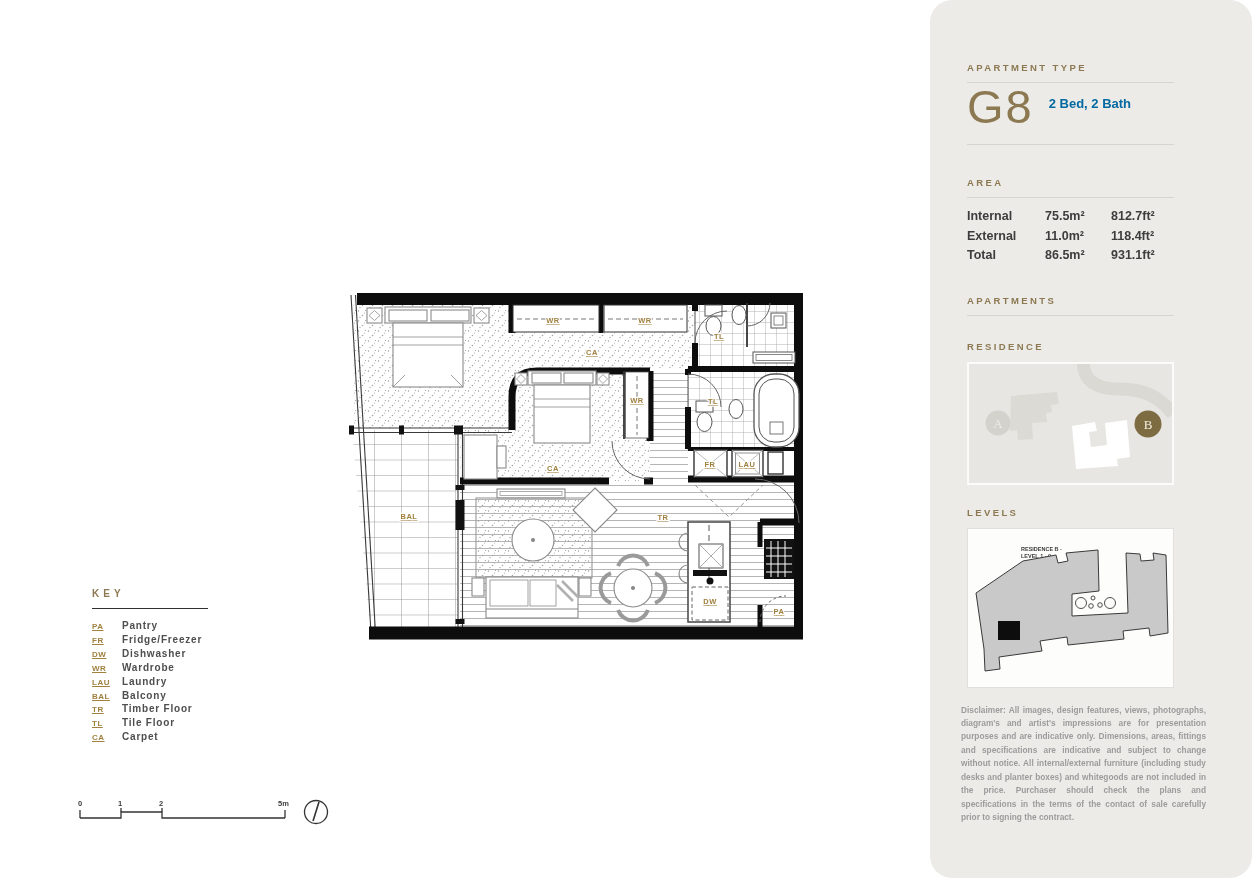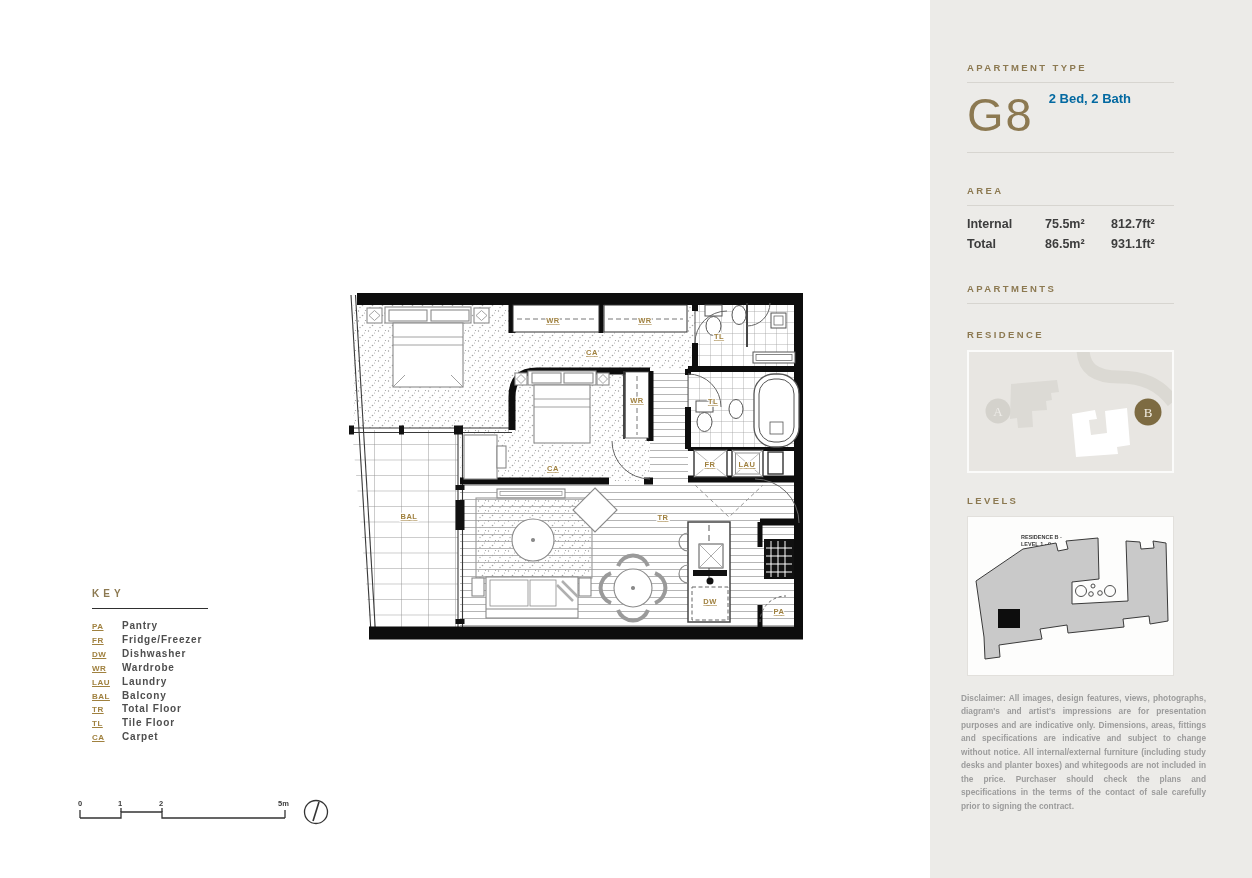--- a/index.html
+++ b/index.html
@@ -23,24 +23,24 @@
   
   .scalebar { position:absolute; left:78px; top:797px; }
 
   
   .floorplan { position:absolute; left:347px; top:289px; }
   .plan-label { font-family:"Liberation Sans",sans-serif; font-size:7.5px; font-weight:bold; letter-spacing:0.5px;
                 fill:#a0813f; text-anchor:middle; text-decoration:underline;
                 paint-order:stroke; stroke:rgba(255,255,255,0.85); stroke-width:2.5px; }
 
   
-  .sidebar { position:absolute; right:0; top:0; width:322px; height:878px; background:#ecebe8; padding:62px 36px 0 37px; }
+  .sidebar { position:absolute; right:0; top:0; width:322px; height:878px; background:#ecebe8; padding:62px 36px 0 37px;border-radius:22px; }
   .shead { font-size:9.5px; letter-spacing:2.4px; font-weight:bold; color:#8c7951; }
   .shr { border:none; border-top:1px solid #d7d5d0; width:207px; margin-top:9px; }
-  .typerow { display:flex; align-items:flex-start; margin-top:8px; }
+  .typerow { display:flex; align-items:center; margin-top:0; }
   .typecode { font-size:47px; letter-spacing:2px; color:#8c7951; font-weight:400; line-height:1; }
   .typedesc { font-size:13px; font-weight:bold; color:#0369a1; margin-left:15px; margin-bottom:7px; }
   .arow { display:flex; line-height:19.5px; }
   .arow .a1 { width:78px; font-size:12.5px; font-weight:bold; color:#3d3d3d; }
   .arow .a2 { width:66px; font-size:12.5px; font-weight:bold; color:#3d3d3d; }
   .arow .a3 { font-size:12.5px; font-weight:bold; color:#3d3d3d; }
   .aptlist { margin-top:10px; width:212px; font-size:9.5px; font-weight:bold; letter-spacing:0.8px; color:#3d3d3d; line-height:1.95; }
   .mapbox { margin-top:10px; width:207px; height:123px; background:#e8e6e2; border:2px solid #fbfbfa; }
   .levelsbox { margin-top:10px; width:207px; height:160px; background:#fdfdfc; border:1px solid #e2e0dc; }
   .disclaimer { margin-top:16px; margin-left:-6px; width:245px; font-size:8.3px; font-weight:bold; color:#9c9c9c; line-height:1.62; text-align:justify; }
@@ -293,21 +293,21 @@
     <div class="krow">
         <span class="kabbr">LAU</span>
         <span class="klabel">Laundry</span>
       </div>
     <div class="krow">
         <span class="kabbr">BAL</span>
         <span class="klabel">Balcony</span>
       </div>
     <div class="krow">
         <span class="kabbr">TR</span>
-        <span class="klabel">Total Floor</span>
+        <span class="klabel">Timber Floor</span>
       </div>
     <div class="krow">
         <span class="kabbr">TL</span>
         <span class="klabel">Tile Floor</span>
       </div>
     <div class="krow">
         <span class="kabbr">CA</span>
         <span class="klabel">Carpet</span>
       </div>
   </div>
@@ -344,20 +344,25 @@
     </div>
     <hr class="shr" style="margin-top:14px;">
 
     <div class="shead" style="margin-top:32px;">AREA</div>
     <hr class="shr">
     <div style="margin-top:9px;">
       <div class="arow">
         <span class="a1">Internal</span>
         <span class="a2">75.5m²</span>
         <span class="a3">812.7ft²</span>
+      </div>
+      <div class="arow">
+        <span class="a1">External</span>
+        <span class="a2">11.0m²</span>
+        <span class="a3">118.4ft²</span>
       </div>
       <div class="arow">
         <span class="a1">Total</span>
         <span class="a2">86.5m²</span>
         <span class="a3">931.1ft²</span>
       </div>
     </div>
 
     <div class="shead" style="margin-top:29px;">APARTMENTS</div>
     <hr class="shr">

